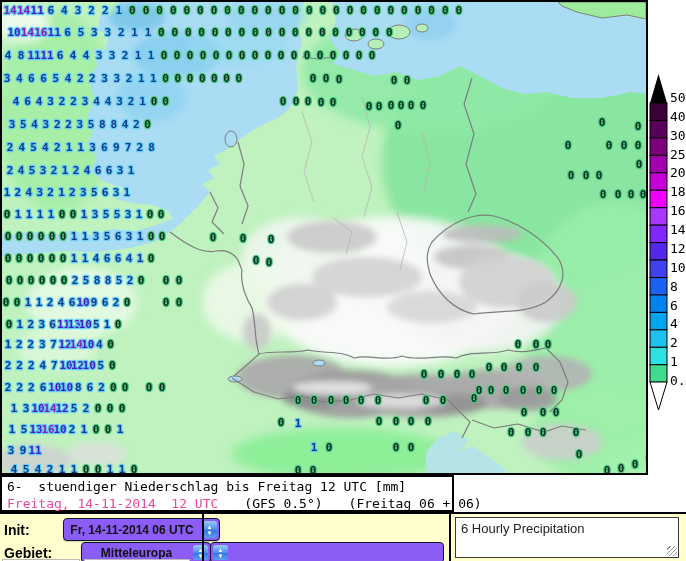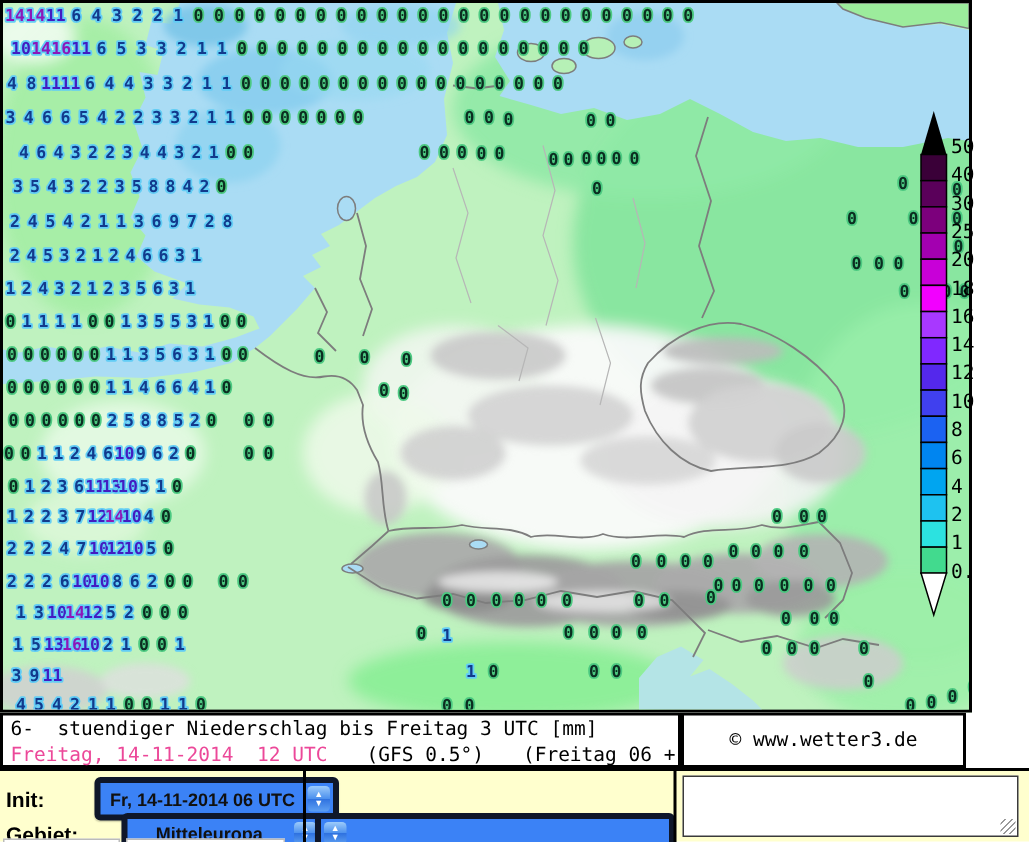--- a/index.html
+++ b/index.html
@@ -5,37 +5,37 @@
   html,body{margin:0;padding:0;background:#fff;}
   #app{position:relative;width:686px;height:561px;background:#fff;overflow:hidden;
        font-family:"DejaVu Sans Mono",monospace;}
   
   #map-frame{position:absolute;left:0;top:0;width:648px;height:475px;
              border:2px solid #000;box-sizing:border-box;background:#bff2bf;}
   #map-frame svg{display:block;}
   #nums text{font:bold 11px "DejaVu Sans Mono",monospace;paint-order:stroke;
              stroke-width:2.4px;stroke-linejoin:round;text-anchor:middle;}
   
-  #legend-box{position:absolute;left:612px;top:70px;width:38px;height:345px;}
+  #legend-box{position:absolute;left:648px;top:70px;width:38px;height:345px;}
   #legend-box text{font:13px "DejaVu Sans Mono",monospace;fill:#000;}
   
   .tbar{position:absolute;top:475px;height:37px;background:#fff;border:2px solid #000;
         box-sizing:border-box;font:13px "DejaVu Sans Mono",monospace;color:#000;}
   #tbar-left{left:0;width:454px;padding:1px 5px;}
   #tbar-left .tline{white-space:pre;line-height:17px;}
   .red-txt{color:#ec4899;}
   .gap-txt{margin-left:26px;}
   #tbar-right{left:454px;width:190px;display:flex;align-items:center;justify-content:center;}
   
   #controls{position:absolute;top:512px;left:0;width:686px;height:49px;background:#ffffce;
             border-top:2px solid #000;box-sizing:border-box;font-family:"Liberation Sans",sans-serif;}
   .vdiv{position:absolute;top:0;width:2px;height:49px;background:#000;}
   .crow{position:absolute;display:flex;align-items:center;gap:23px;}
   .clabel{font:bold 14px "Liberation Sans",sans-serif;color:#000;}
-  .mac-select{display:flex;align-items:center;background:#3b82f6;border:4px solid #0f172a;
+  .mac-select{display:flex;align-items:center;background:#8b5cf6;border:1px solid #0f172a;
               border-radius:4px;height:21px;box-shadow:0 1px 1px rgba(0,0,0,.18);
               font:bold 12px "Liberation Sans",sans-serif;color:#111;cursor:default;}
   .mac-select .val{flex:1;text-align:center;padding:0 2px;white-space:nowrap;overflow:hidden;}
   .stepper{width:15px;height:17px;margin:0 2px;border-radius:3px;flex:0 0 auto;
            background:linear-gradient(#9dcbfa 0%,#4b90ee 50%,#2f72e0 51%,#5ea0f2 100%);
            display:flex;flex-direction:column;align-items:center;justify-content:center;
            color:#fff;font-size:6px;line-height:6px;}
   .tbtn{width:56px;height:18px;border:1px solid #9a9a9a;border-radius:8px;
         background:linear-gradient(#ffffff,#e9e9e9);font:12px "Liberation Sans",sans-serif;
         color:#222;padding:0;box-shadow:0 1px 1px rgba(0,0,0,.12);}
@@ -616,25 +616,22 @@
           <text x="22" y="239.57000000000002">6</text>
           <text x="22" y="258.44">4</text>
           <text x="22" y="277.31">2</text>
           <text x="22" y="296.18">1</text>
           <text x="22" y="315.05">0.1</text>
         </g>
     </svg>
   </div>
 
   <div class="tbar" id="tbar-left">
-    <div class="tline">6-  stuendiger Niederschlag bis Freitag 3 UTC [mm]</div>
+    <div class="tline">6-  stuendiger Niederschlag bis Freitag 12 UTC [mm]</div>
     <div class="tline"><span class="red-txt">Freitag, 14-11-2014  12 UTC</span><span class="gap-txt">(GFS 0.5°)</span><span class="gap-txt">(Freitag 06 + 06)</span></div>
-  </div>
-  <div class="tbar" id="tbar-right">
-    <span>© www.wetter3.de</span>
   </div>
 
   <div id="controls">
 
     <div class="crow" style="left:4px;top:4px;">
       <span class="clabel" style="width:36px;">Init:</span>
       <div class="mac-select" style="width:155px;">
         <span class="val">Fr, 14-11-2014 06 UTC</span>
         <span class="stepper">
             <span>▲</span>
@@ -662,17 +659,18 @@
         <span class="stepper" style="height:15px;">
             <span>▲</span>
             <span>▼</span>
           </span>
       </div>
     </div>
 
     <div class="vdiv" style="left:449px;"></div>
 
     <div id="note-box">
+      <span>6 Hourly Precipitation</span>
       <span id="resize-handle"></span>
     </div>
   </div>
 
 </div>
 
 </body></html>

